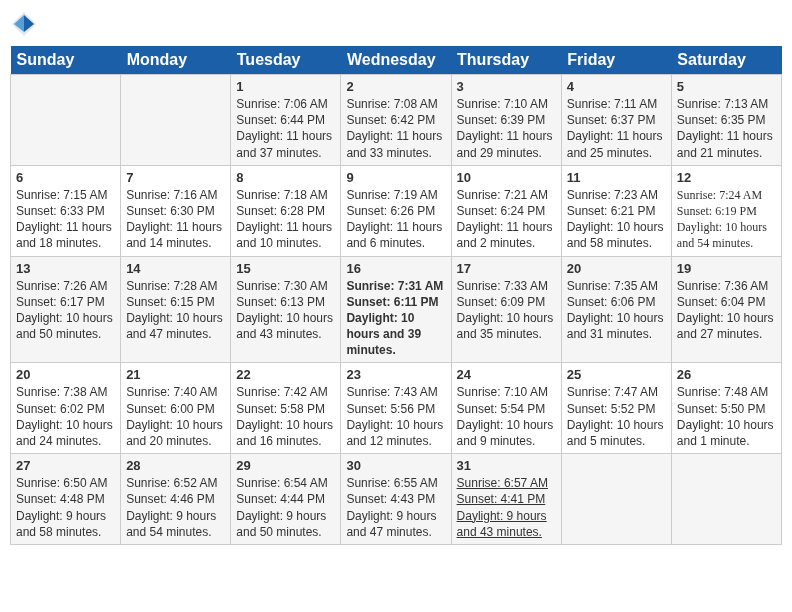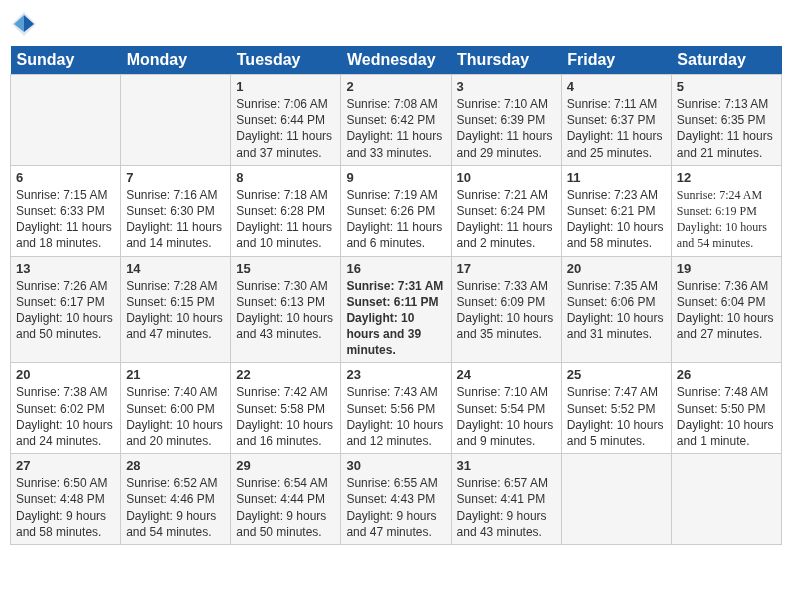--- a/index.html
+++ b/index.html
@@ -305,21 +305,21 @@
 Daylight: 9 hours and 50 minutes.</div>
         </td>
         <td>
           <span class="day-num">30</span>
           <div class="day-info" style="white-space: pre-line;">Sunrise: 6:55 AM
 Sunset: 4:43 PM
 Daylight: 9 hours and 47 minutes.</div>
         </td>
         <td>
           <span class="day-num">31</span>
-          <div class="day-info" style="white-space: pre-line;">Sunrise: 6:57 AM
+          <div class="day-info" style="white-space: pre-line; text-decoration: underline;">Sunrise: 6:57 AM
 Sunset: 4:41 PM
 Daylight: 9 hours and 43 minutes.</div>
         </td>
         <td class="empty-cell"></td>
         <td class="empty-cell"></td>
       </tr>
     </tbody>
 </table>
 
 </body></html>

